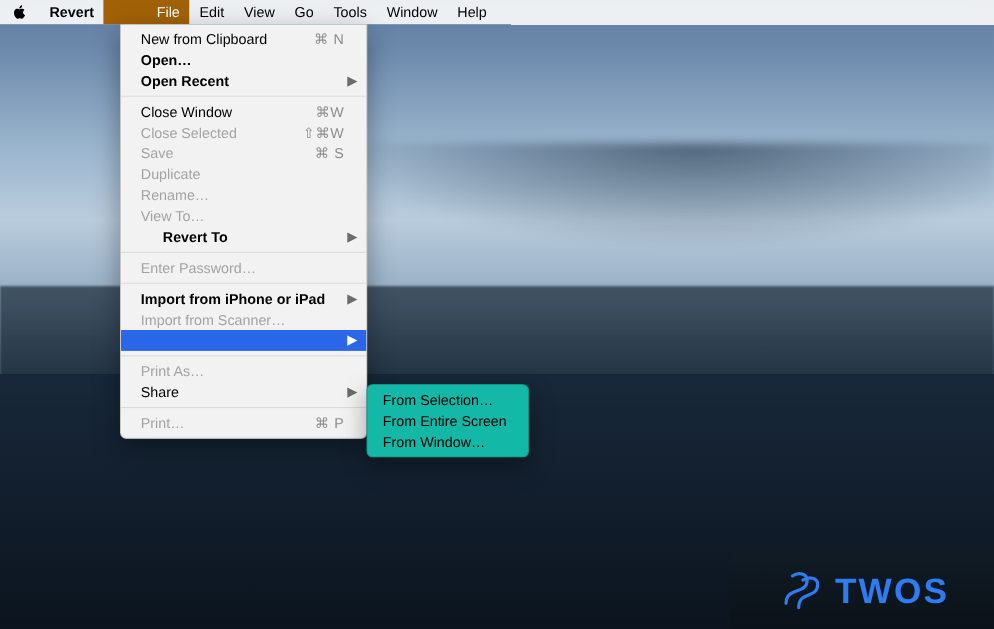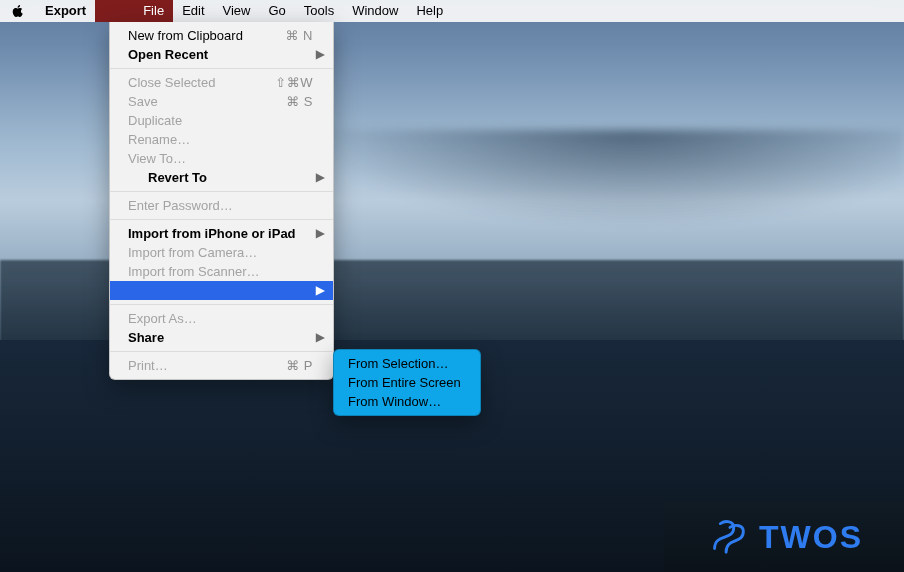--- a/index.html
+++ b/index.html
@@ -23,21 +23,21 @@
 .menubar {
   position:absolute; left:0; top:0; width:904px; height:22px;
   background:rgba(248,248,248,0.92);
   display:flex; align-items:center; padding:0 10px;
   font-size:13px; color:#000;
   backdrop-filter:blur(10px);
 }
 .menubar .apple { width:16px; display:flex; align-items:center; justify-content:center; margin-right:10px; }
 .menubar .item { padding:0 9px; height:22px; line-height:22px; cursor:default; }
 .menubar .item.app-name { font-weight:600; }
-.menubar .item.open { background:#7f1d1d; color:#fff;padding-left:48px; }
+.menubar .item.open { background:#a16207; color:#fff;padding-left:48px; }
 
 
 .dropdown {
   position:absolute; left:109px; top:22px; width:225px;
   background:#f2f2f2;
   border:1px solid rgba(0,0,0,0.18);
   border-top:none;
   border-radius:0 0 6px 6px;
   box-shadow:0 8px 24px rgba(0,0,0,0.35);
   padding:4px 0; font-size:13px;
@@ -54,21 +54,21 @@
 .dropdown .row .arrow { position:absolute; right:8px; font-size:12px; color:#6b6b6b; }
 .dropdown .row.highlight { background:#2a67e8; color:#fff; }
 .dropdown .row.highlight .arrow { color:#fff; }
 .dropdown hr {
   border:none; border-top:1px solid #dcdcdc; margin:4px 0;
 }
 
 
 .submenu {
   position:absolute; left:333px; top:349px;
-  width:148px; background:#0ea5e9;
+  width:148px; background:#14b8a6;
   border:1px solid rgba(0,0,0,0.2); border-radius:6px;
   box-shadow:0 8px 22px rgba(0,0,0,0.35);
   padding:4px 0; font-size:13px;
 }
 .submenu .row {
   height:19px; line-height:19px; padding:0 14px;
   color:#000; white-space:nowrap;
 }
 
 
@@ -95,40 +95,47 @@
     <div class="ridge2"></div>
     <div class="ridge3"></div>
 </div>
 
 <div class="menubar">
   <span class="apple">
     <svg viewBox="0 0 16 16" width="14" height="14" fill="#000">
         <path d="M11.3 8.4c0-1.7 1.4-2.5 1.5-2.6-0.8-1.2-2-1.3-2.5-1.3-1.1-0.1-2 .6-2.6.6-.5 0-1.4-.6-2.3-.6-1.2 0-2.3.7-2.9 1.8-1.2 2.1-.3 5.2 .9 6.9.6.8 1.3 1.8 2.2 1.7.9 0 1.2-.6 2.3-.6s1.4.6 2.3.6c1 0 1.6-.9 2.2-1.7.7-1 1-1.9 1-2 0 0-1.9-.7-2.1-2.8zM9.7 3.3c.5-.6.8-1.4.7-2.3-.7 0-1.6.5-2.1 1.1-.5.5-.9 1.4-.7 2.2.8.1 1.6-.4 2.1-1z"></path>
       </svg>
   </span>
-  <span class="item app-name">Export</span>
+  <span class="item app-name">Revert</span>
   <span class="item open">File</span>
   <span class="item">Edit</span>
   <span class="item">View</span>
   <span class="item">Go</span>
   <span class="item">Tools</span>
   <span class="item">Window</span>
   <span class="item">Help</span>
 </div>
 
 <div class="dropdown" id="file-dropdown">
     <div class="row">
       <span class="label">New from Clipboard</span>
       <span class="sc">⌘ N</span>
     </div>
     <div class="row">
+      <span class="label" style="font-weight: 600;">Open…</span>
+    </div>
+    <div class="row">
       <span class="label" style="font-weight: 600;">Open Recent</span>
       <span class="arrow">▶</span>
     </div>
     <hr>
+    <div class="row">
+      <span class="label">Close Window</span>
+      <span class="sc">⌘W</span>
+    </div>
     <div class="row disabled">
       <span class="label">Close Selected</span>
       <span class="sc">⇧⌘W</span>
     </div>
     <div class="row disabled">
       <span class="label">Save</span>
       <span class="sc">⌘ S</span>
     </div>
     <div class="row disabled">
       <span class="label">Duplicate</span>
@@ -146,34 +153,31 @@
     <hr>
     <div class="row disabled">
       <span class="label">Enter Password…</span>
     </div>
     <hr>
     <div class="row">
       <span class="label" style="font-weight: 600;">Import from iPhone or iPad</span>
       <span class="arrow">▶</span>
     </div>
     <div class="row disabled">
-      <span class="label">Import from Camera…</span>
-    </div>
-    <div class="row disabled">
       <span class="label">Import from Scanner…</span>
     </div>
     <div class="row highlight">
       <span class="arrow">▶</span>
     </div>
     <hr>
     <div class="row disabled">
-      <span class="label">Export As…</span>
+      <span class="label">Print As…</span>
     </div>
     <div class="row">
-      <span class="label" style="font-weight: 700;">Share</span>
+      <span class="label" style="font-weight: 400;">Share</span>
       <span class="arrow">▶</span>
     </div>
     <hr>
     <div class="row disabled">
       <span class="label">Print…</span>
       <span class="sc">⌘ P</span>
     </div>
   </div>
 
 <div class="submenu">

